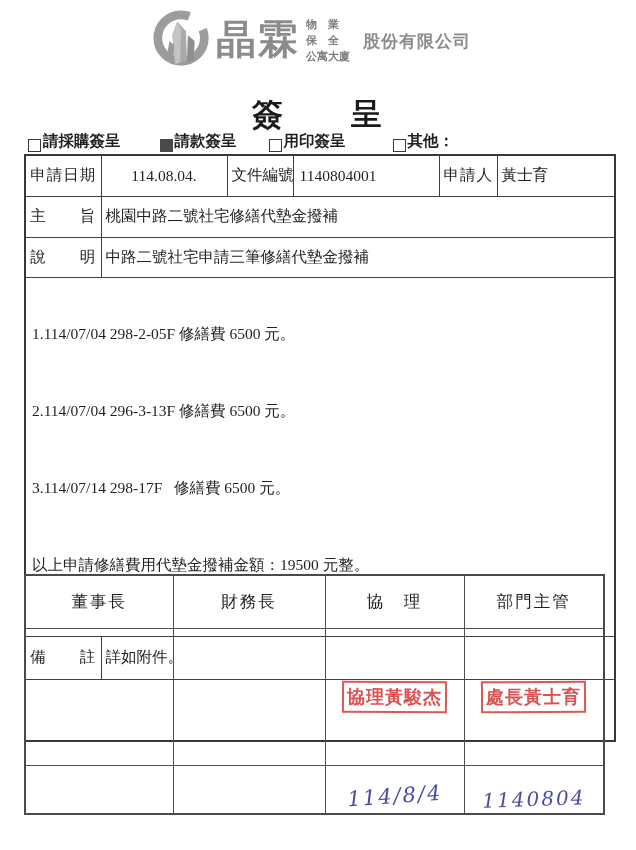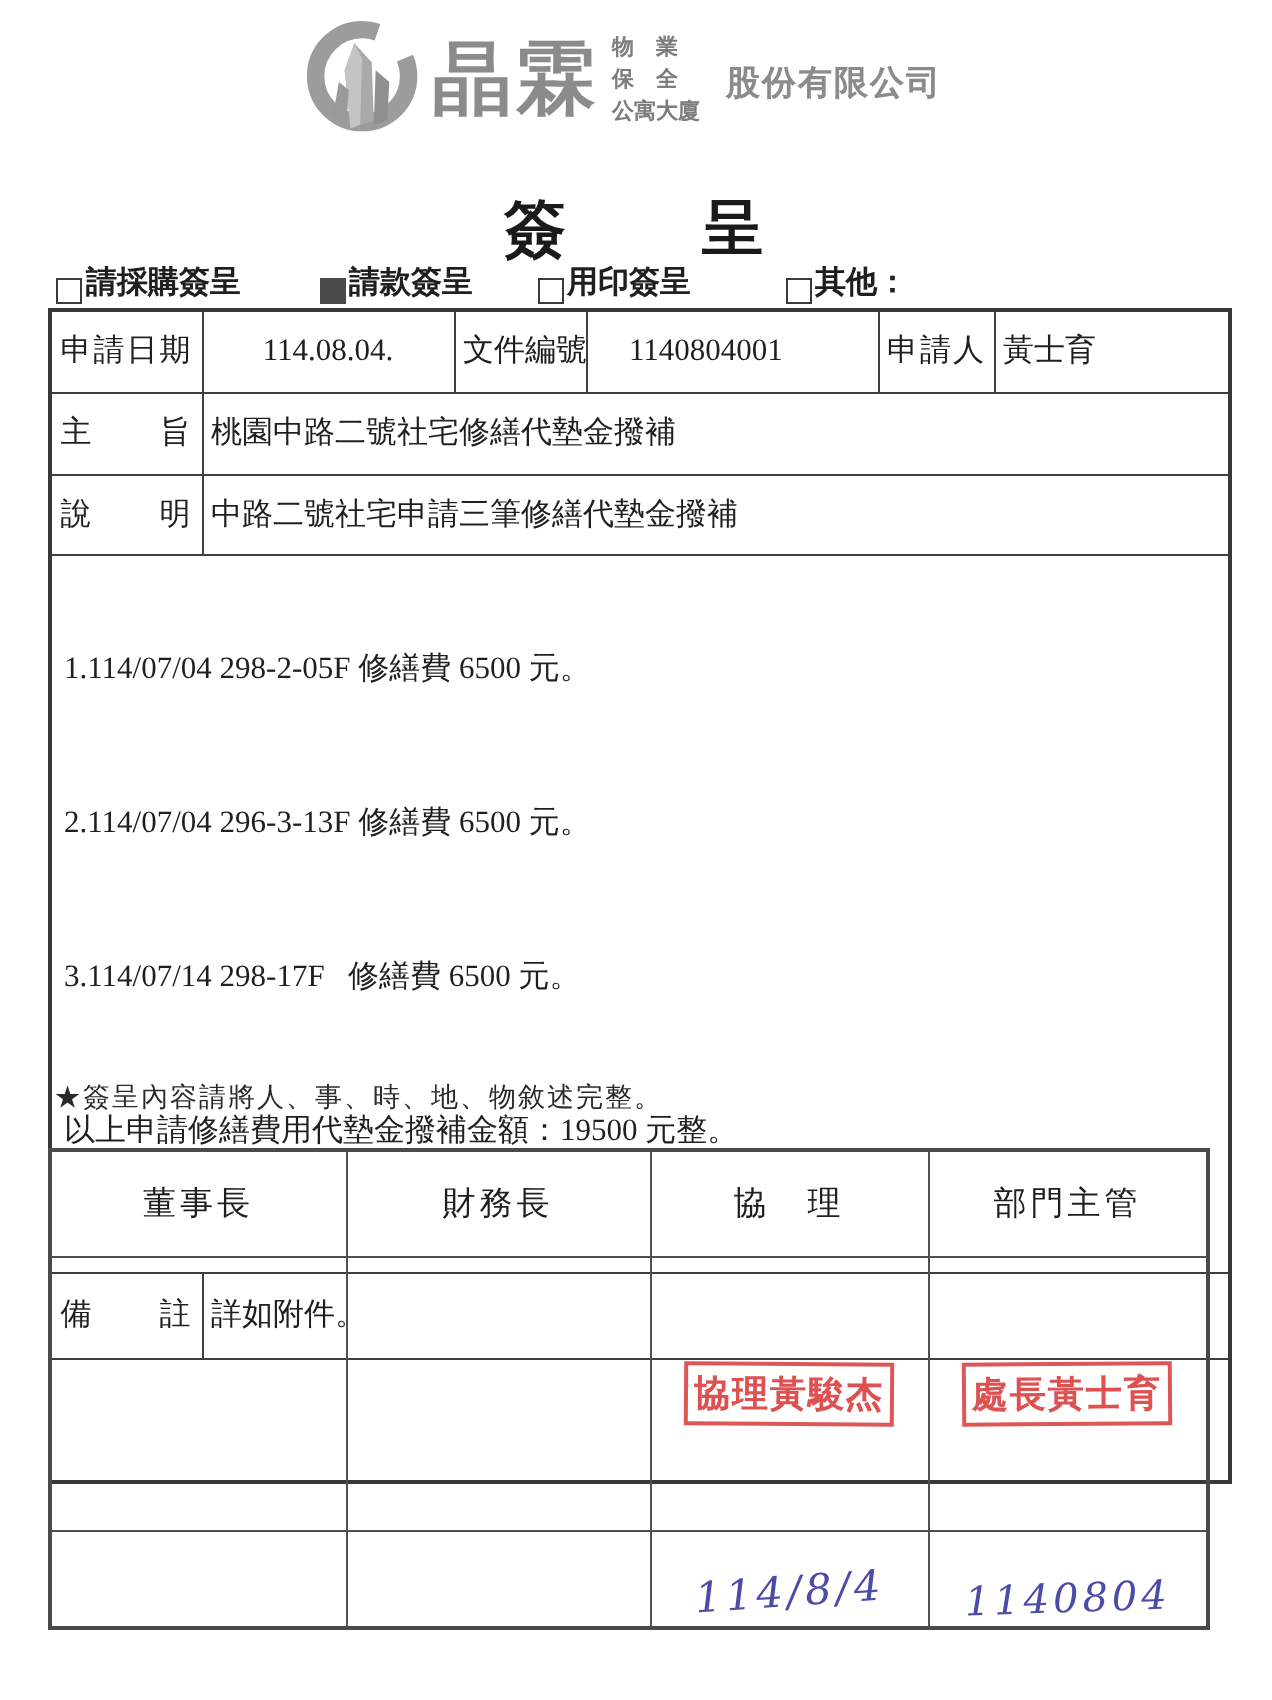--- a/index.html
+++ b/index.html
@@ -100,21 +100,21 @@
         <col style="width:66px">
       <col style="width:146px">
         <col style="width:58px">
         <col style="width:118px">
     </colgroup>
     <tbody>
         <tr style="height:41px">
       <td class="lbl">申請日期</td>
       <td class="center">114.08.04.</td>
       <td class="lbl" style="letter-spacing:0">文件編號</td>
-      <td class="val" style="padding-left:21px">1140804001</td>
+      <td class="val" style="padding-left:6px">1140804001</td>
       <td class="lbl">申請人</td>
       <td class="val">黃士育</td>
     </tr>
     <tr style="height:41px">
       <td class="lbl">主　　旨</td>
       <td class="val" colspan="5">桃園中路二號社宅修繕代墊金撥補</td>
     </tr>
     <tr style="height:40px">
       <td class="lbl">說　　明</td>
       <td class="val" colspan="5">中路二號社宅申請三筆修繕代墊金撥補</td>
@@ -130,21 +130,20 @@
     <tr style="height:43px">
       <td class="lbl">備　　註</td>
       <td class="val" colspan="5">詳如附件。</td>
     </tr>
     <tr style="height:62px">
       <td colspan="6"></td>
     </tr>
   </tbody>
     </table>
 
-  <div class="footnote">★簽呈內容請將人、事、時、地、物敘述完整。</div>
 
   <table class="approval-table">
     <colgroup>
       <col style="width:148px">
         <col style="width:152px">
         <col style="width:139px">
         <col style="width:140px">
     </colgroup>
     <tbody>
         <tr>

